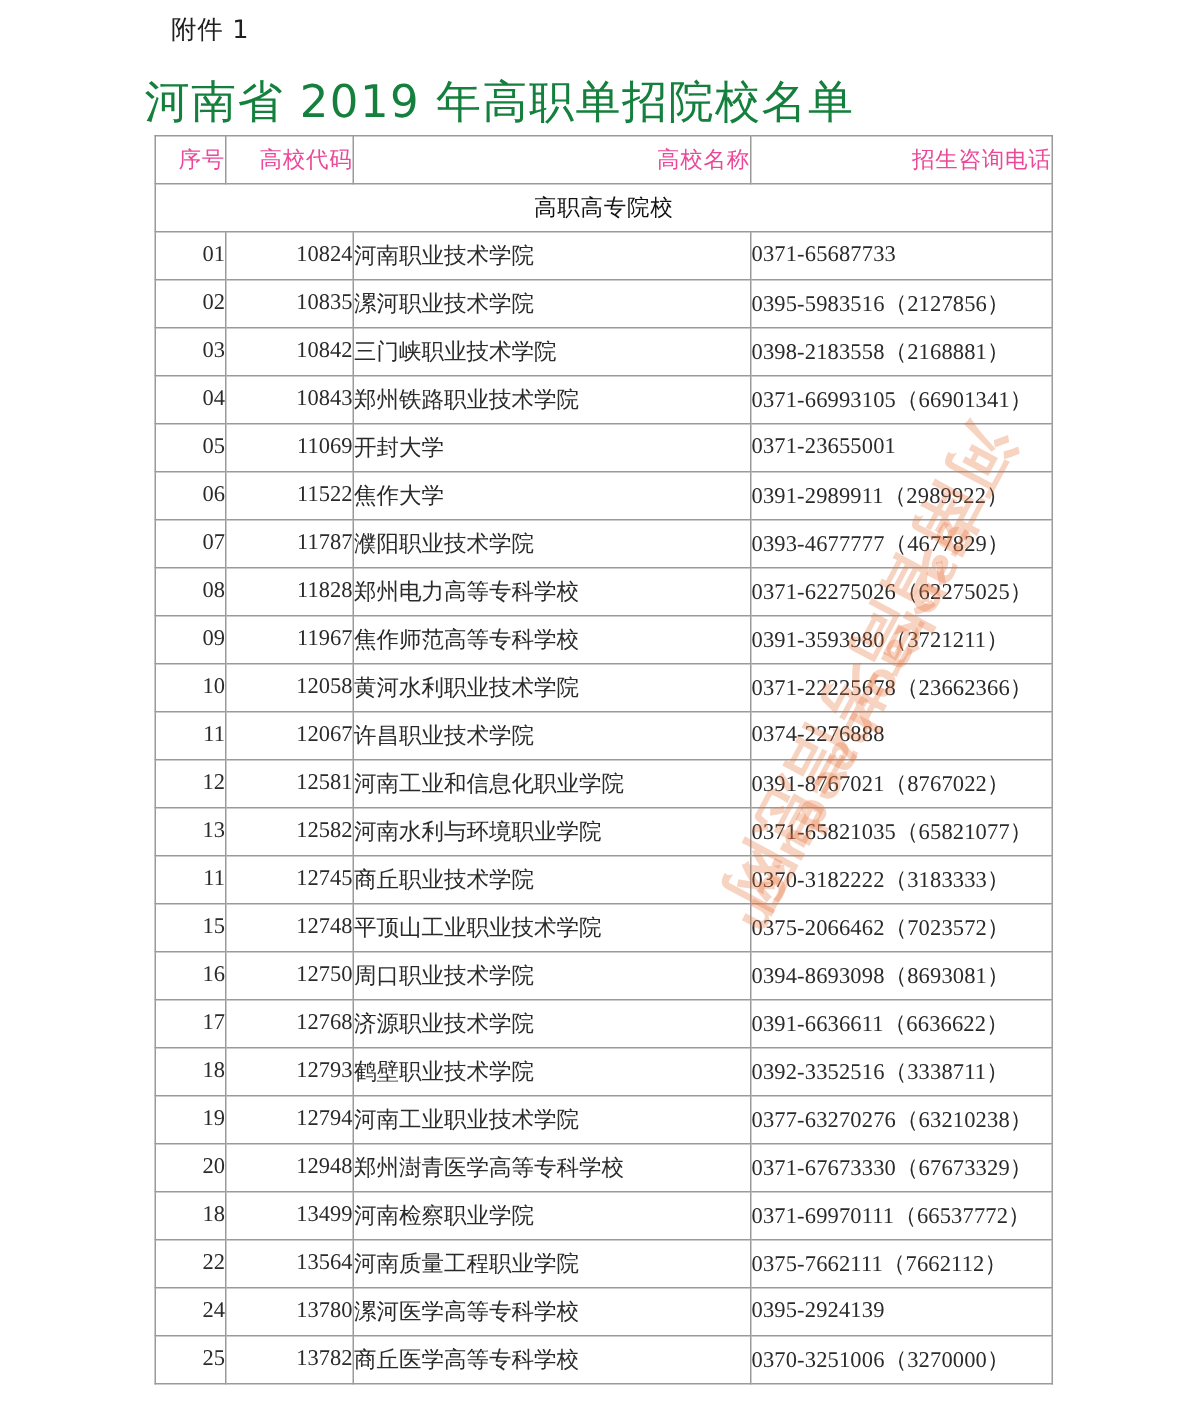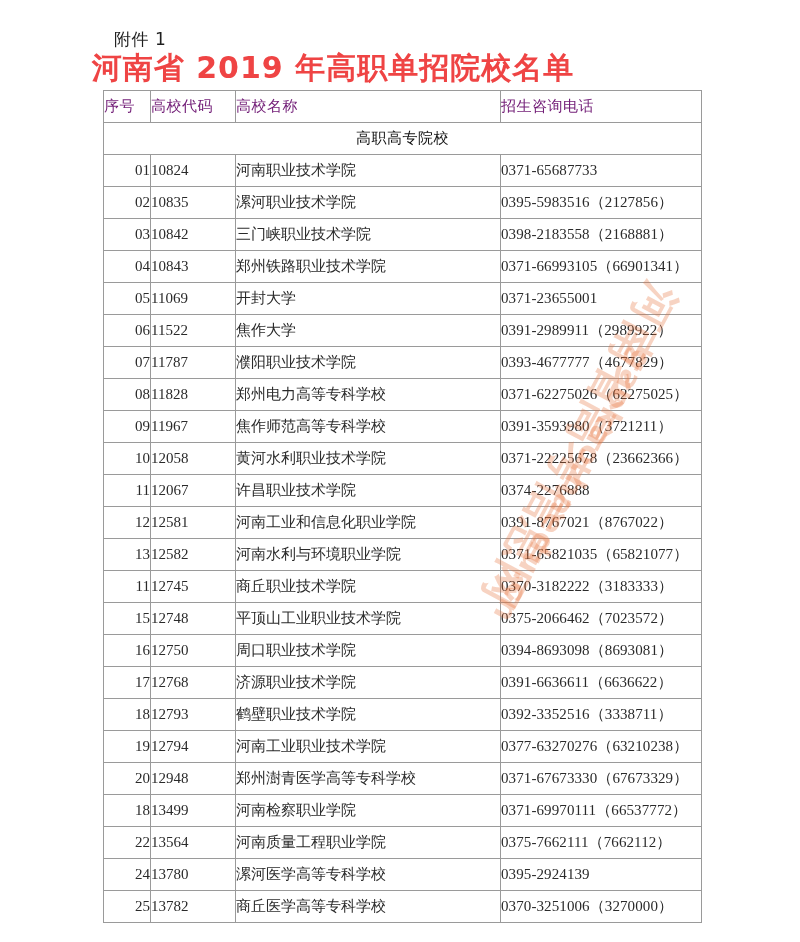--- a/index.html
+++ b/index.html
@@ -46,37 +46,37 @@
   
   #doc {
     position: relative;
     z-index: 1;
     width: 800px;
   }
 
   #attachment-label {
     position: absolute;
     left: 114px;
-    top: 28px;
+    top: 8px;
     font-family: "DejaVu Sans", "Liberation Sans", sans-serif;
     font-size: 17px;
     color: #1f1f1f;
     letter-spacing: 0.5px;
   }
 
   #page-title {
     position: absolute;
     left: 0;
     top: 48px;
     width: 666px;
     text-align: center;
     font-family: "DejaVu Sans", "Liberation Sans", sans-serif;
     font-size: 30px;
-    font-weight: 700;
-    color: #ef4444;
+    font-weight: 400;
+    color: #15803d;
     letter-spacing: 1px;
   }
 
   #roster-table-wrap {
     position: absolute;
     left: 103px;
     top: 90px;
     width: 598px;
   }
 
@@ -97,24 +97,24 @@
   }
 
   
   col.c-idx   { width: 47px;  }
   col.c-code  { width: 85px;  }
   col.c-name  { width: 265px; }
   col.c-phone { width: 201px; }
 
   
   tr.header-row td {
-    text-align: left;
+    text-align: right;
     font-family: "DejaVu Sans", "Liberation Sans", sans-serif;
     font-size: 15px;
-    color: #701a75;
+    color: #ec4899;
     height: 33px;
     letter-spacing: 0.5px;
   }
 
   
   tr.section-row td {
     text-align: center;
     font-family: "DejaVu Sans", "Liberation Sans", sans-serif;
     font-size: 15px;
     color: #111;
@@ -123,21 +123,21 @@
     margin-top: 47px;
   }
 
   
   tr.data-row td {
     font-family: "Liberation Serif", "DejaVu Serif", serif;
     font-size: 15px;
     color: #2a2a2a;
   }
   td.cell-idx   { text-align: right; }
-  td.cell-code  { text-align: left; }
+  td.cell-code  { text-align: right; }
   td.cell-name  { text-align: left; padding-left: 12px; }
   td.cell-phone { text-align: left; padding-left: 10px; letter-spacing: 0.1px; }
 </style>
 </head>
 <body>
 
 <div id="watermark-layer">
   <div class="wm wm-cn wm-a">河南省高考信息网</div>
   <div class="wm wm-en wm-b">gaokao.haedu.cn</div>
 </div>

